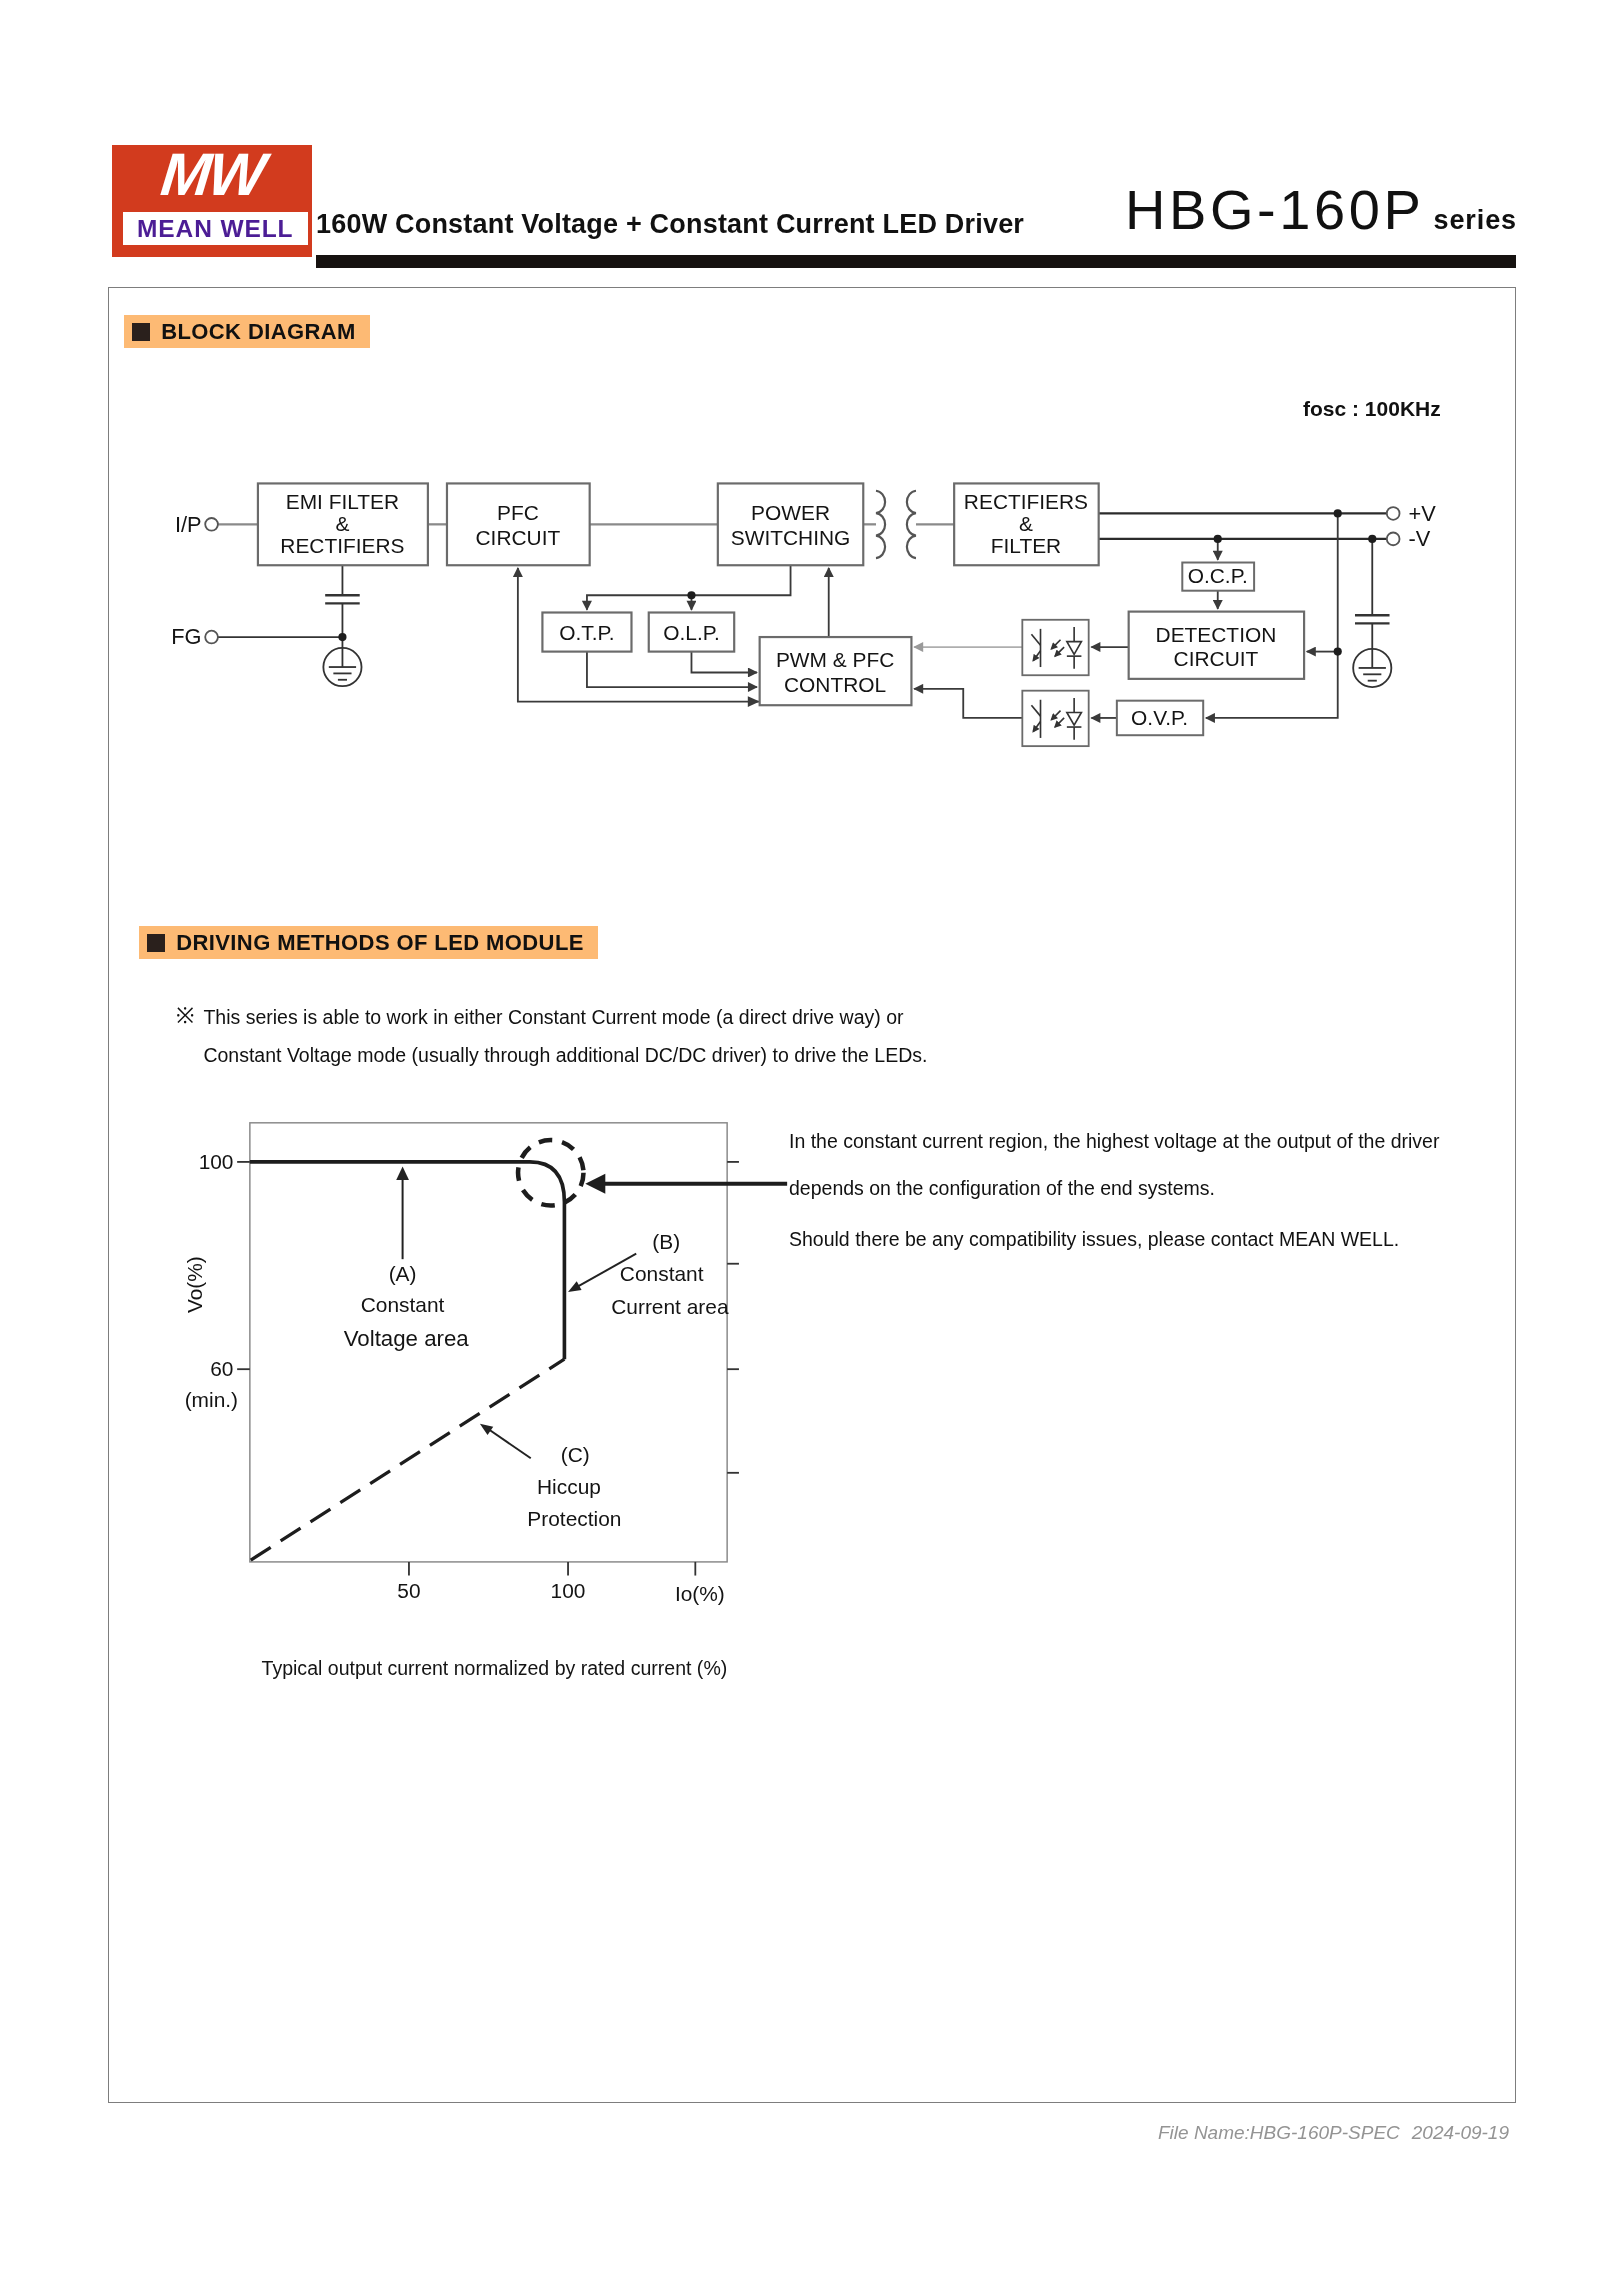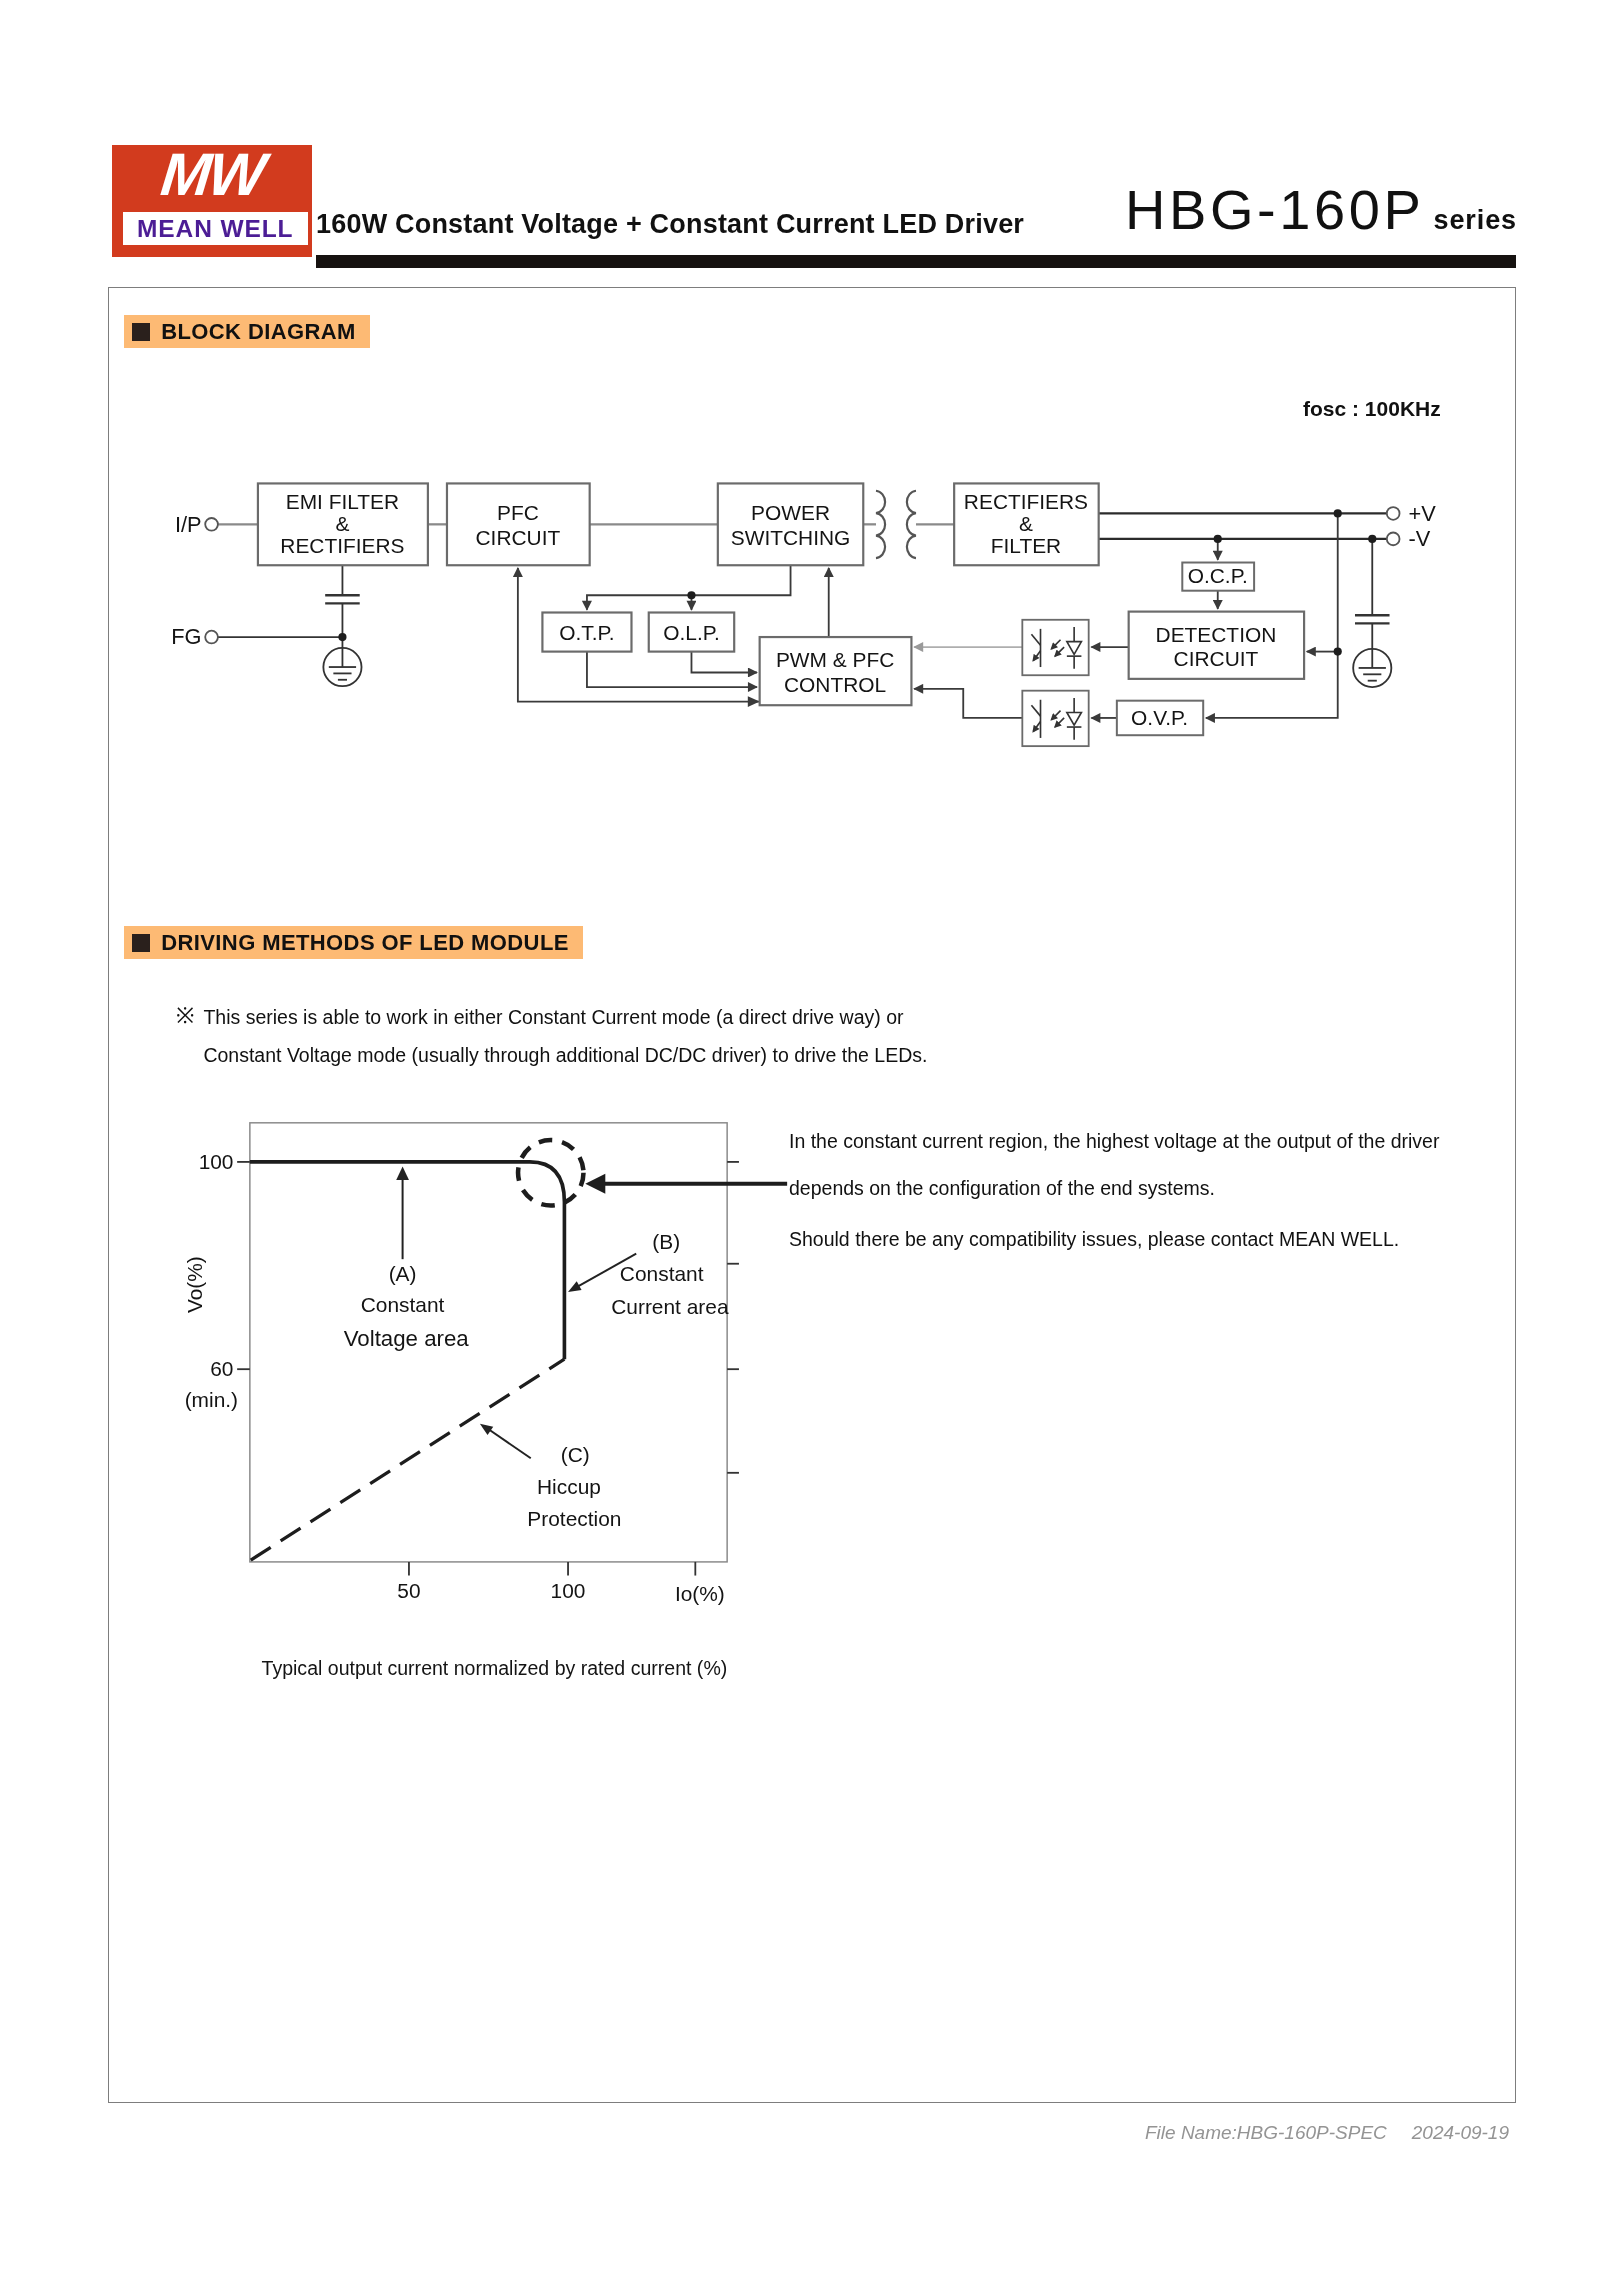--- a/index.html
+++ b/index.html
@@ -23,37 +23,37 @@
 
   
   .main-box{position:absolute;left:108px;top:287px;width:1406px;height:1814px;
             border:1.8px solid #7d7d7d;background:#fff;}
 
   .sec-header{position:absolute;display:inline-flex;align-items:center;gap:11px;
               background:#fdba74;height:33px;padding:0 14.5px 0 8.2px;}
   .sec-header .sq{width:18px;height:18px;background:#2a201c;flex:0 0 auto;}
   .sec-header .lbl{font-size:22px;font-weight:bold;letter-spacing:0.4px;white-space:nowrap;}
   .sec1{left:124px;top:315px;}
-  .sec2{left:124px;top:926px;}
+  .sec2{left:139px;top:926px;}
 
   .fosc{position:absolute;left:1303px;top:397px;font-size:21px;white-space:nowrap;font-weight:bold;}
 
   svg.blockdiag{position:absolute;left:107px;top:418px;}
   svg.graph{position:absolute;left:136px;top:1091px;}
   svg text{font-family:"Liberation Sans",sans-serif;fill:#141414;}
 
   .note{position:absolute;left:176px;top:998px;display:flex;gap:9px;font-size:19.5px;}
   .note .mark{font-size:22px;line-height:36px;}
   .note .lines div{line-height:38px;white-space:nowrap;}
 
   .sidetext{position:absolute;left:789px;top:1118px;width:736px;font-size:19.5px;}
   .sidetext p{margin:0;line-height:47px;white-space:nowrap;}
   .sidetext p + p{margin-top:3.6px;}
 
-  .footer{position:absolute;right:114px;top:2122px;display:flex;gap:25px;
+  .footer{position:absolute;right:114px;top:2122px;display:flex;gap:12px;
           font-size:19px;font-style:italic;color:#949494;white-space:nowrap;}
 </style>
 </head>
 <body>
 
 <div class="page">
 
   <div class="logo">
     <div class="logo-mw">MW</div>
     <div class="logo-band">

